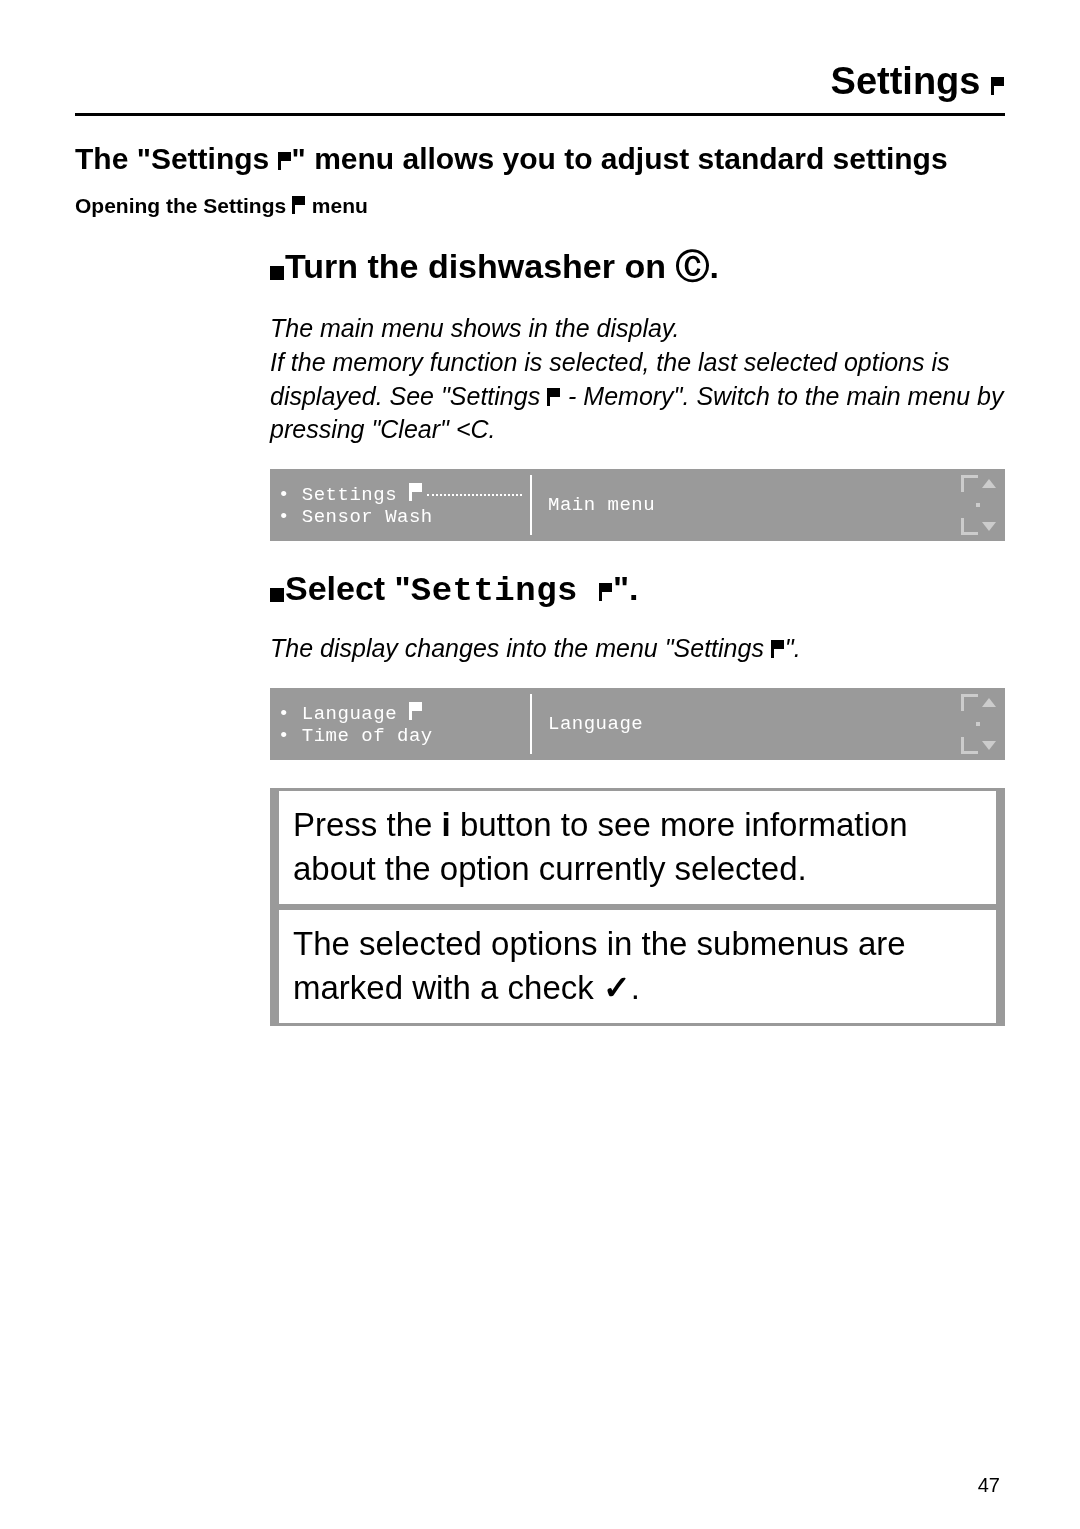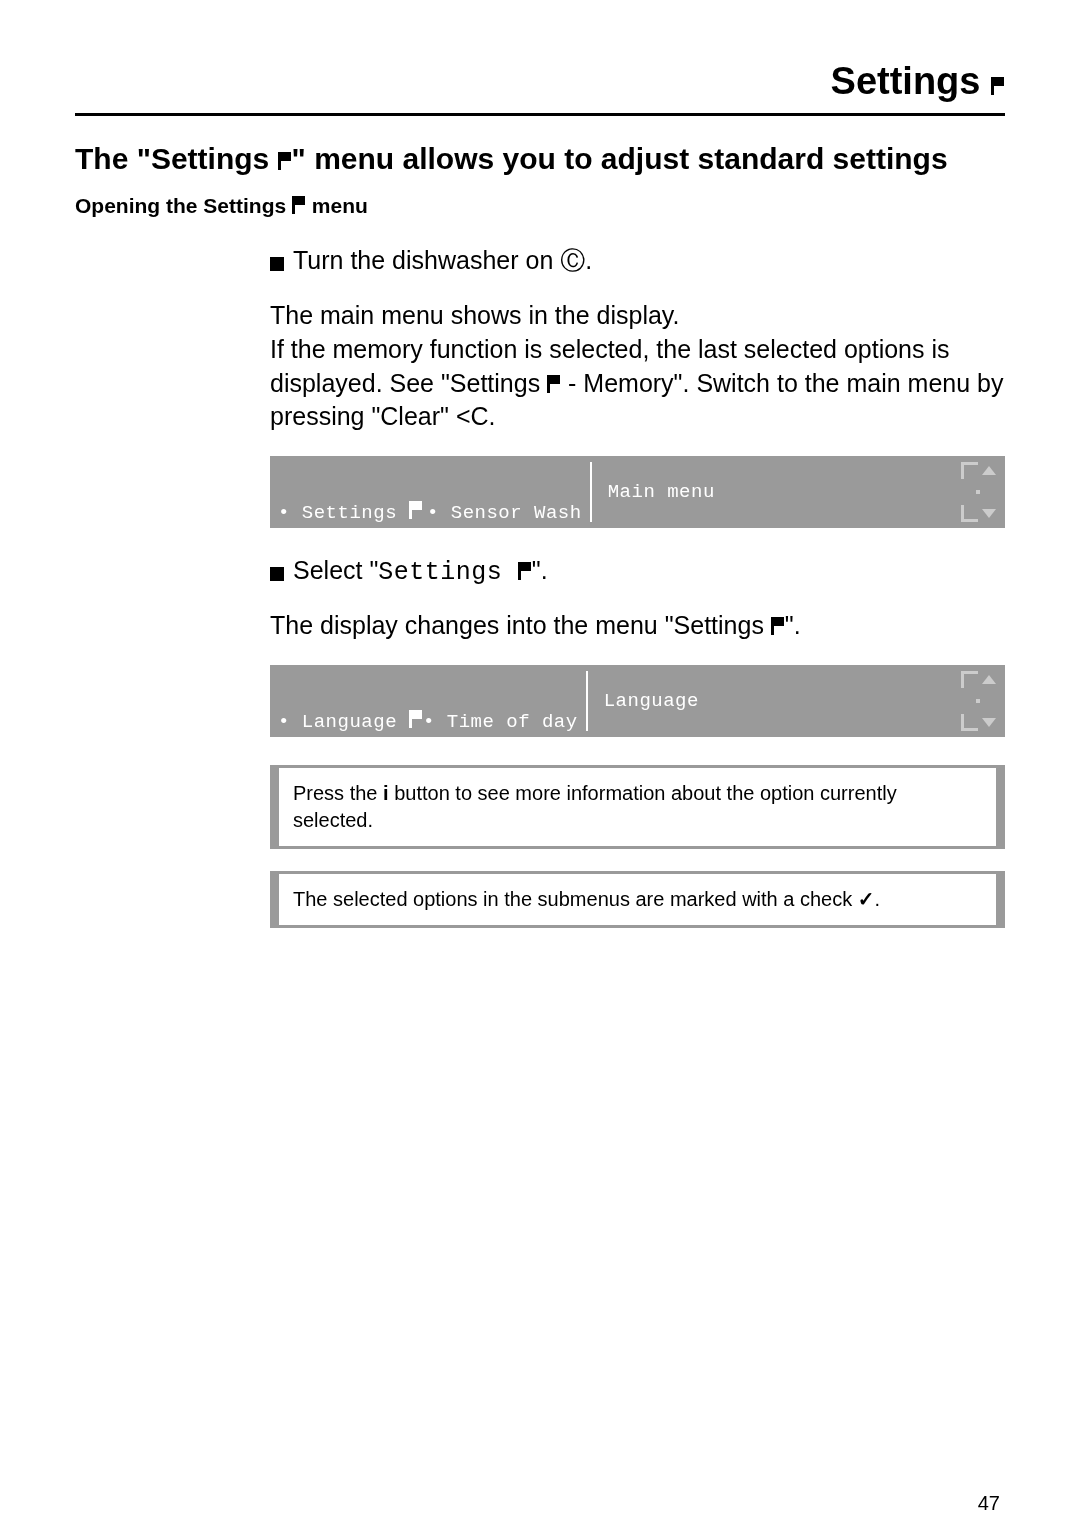--- a/index.html
+++ b/index.html
@@ -32,27 +32,29 @@
     font-weight: bold;
     margin-bottom: 26px;
   }
   .content {
     margin-left: 195px;
   }
   .para {
     font-size: 25px;
     line-height: 1.35;
     margin: 0 0 22px 0;
+    font-style: italic;
   }
   .bullet-line {
-    font-size: 25px;
+    font-size: 34px;
     margin: 0 0 22px 0;
     display: flex;
     align-items: baseline;
-    gap: 9px;
+    gap: 1px;
+    font-weight: bold;
   }
   .bullet-sq {
     display: inline-block;
     width: 14px;
     height: 14px;
     background: #000;
     flex: 0 0 14px;
     position: relative;
     top: 2px;
   }
@@ -97,26 +99,25 @@
     color: #fff;
     height: 72px;
     display: flex;
     align-items: stretch;
     margin: 0 0 28px 0;
     box-sizing: border-box;
   }
   .lcd-left {
     flex: 0 0 260px;
     display: flex;
-    flex-direction: row;
+    flex-direction: column;
     justify-content: center;
     padding: 4px 8px;
     box-sizing: border-box;
     position: relative;
-    align-items: flex-end;
   }
   .lcd-item {
     font-size: 19px;
     font-family: "Courier New", monospace;
     letter-spacing: 0.5px;
     white-space: nowrap;
   }
   .lcd-item.selected {
     position: relative;
   }
@@ -174,27 +175,26 @@
   }
   .arrow-group .dot {
     width:4px;height:4px;background:#ccc;
   }
   .note-box {
     border-left: 9px solid #9a9a9a;
     border-right: 9px solid #9a9a9a;
     border-top: 3px solid #9a9a9a;
     border-bottom: 3px solid #9a9a9a;
     padding: 12px 14px;
-    font-size: 20px;
+    font-size: 33px;
     line-height: 1.35;
-    margin-bottom: 22px;
   }
   .page-num {
     position: fixed;
-    bottom: 14px;
+    bottom: 32px;
     right: 80px;
     font-size: 20px;
   }
 </style>
 </head>
 <body>
 
 <div class="header">
   <span>Settings</span>
   <span class="flag-icon"></span>

